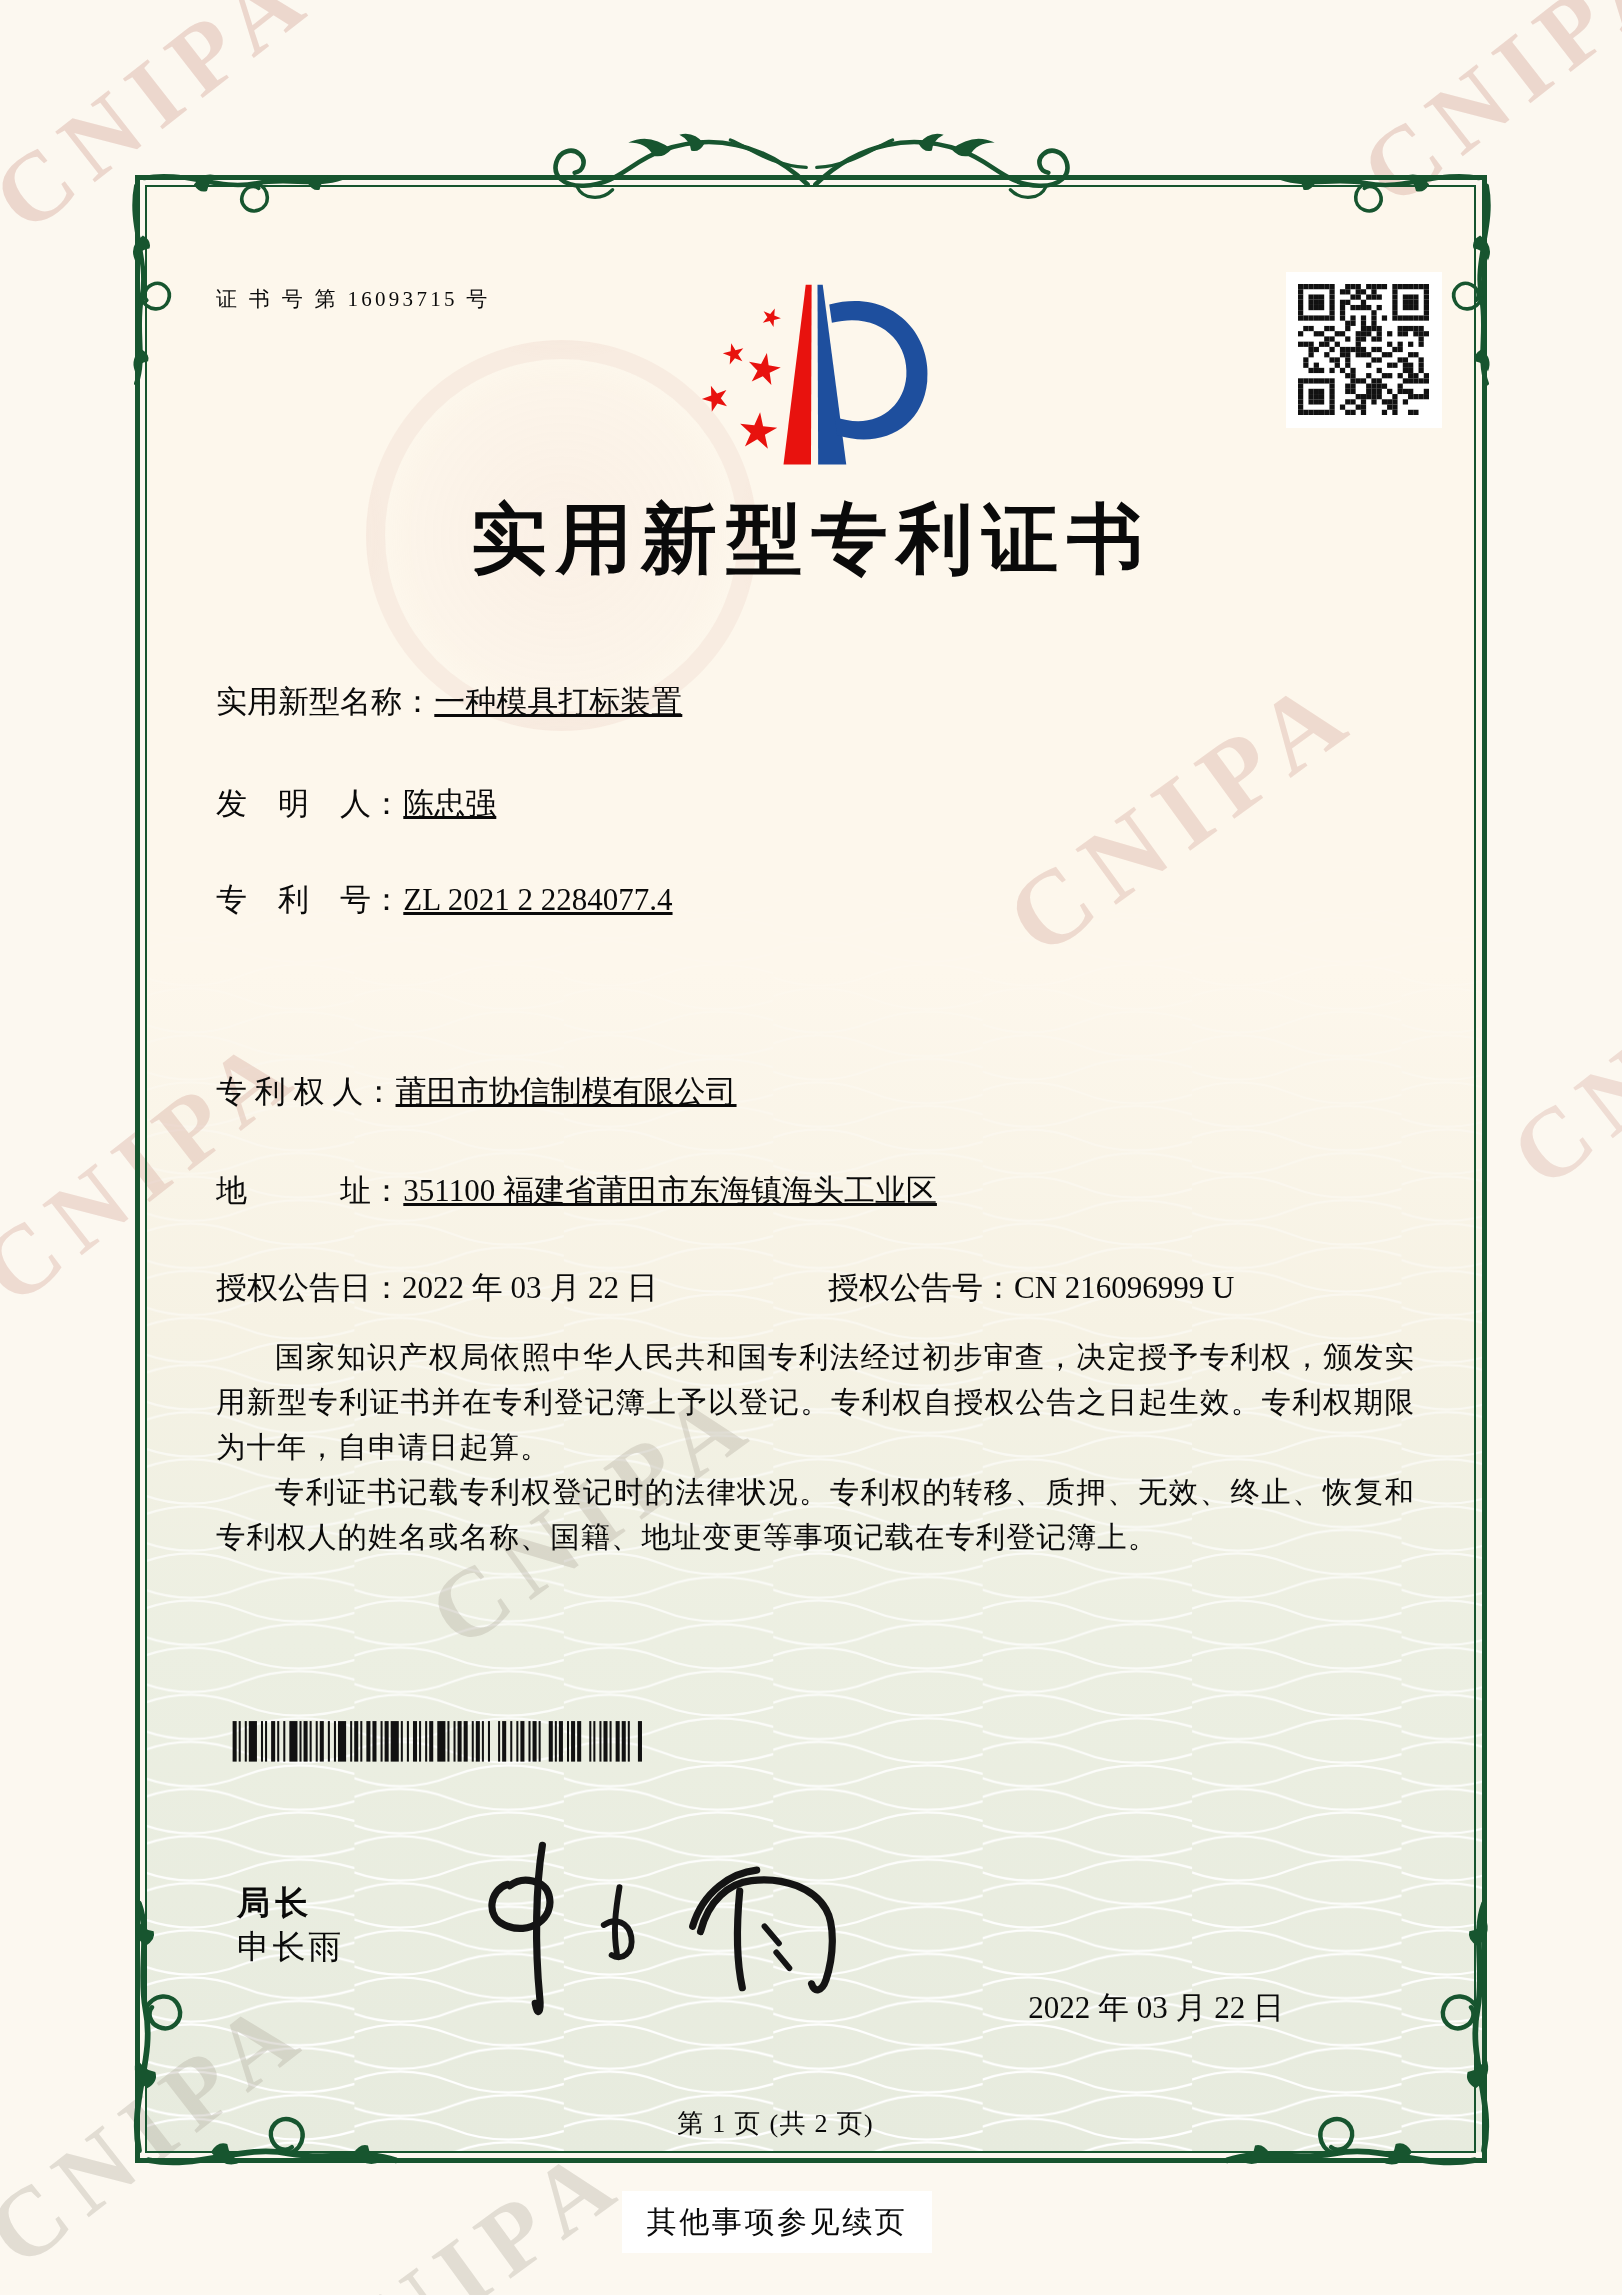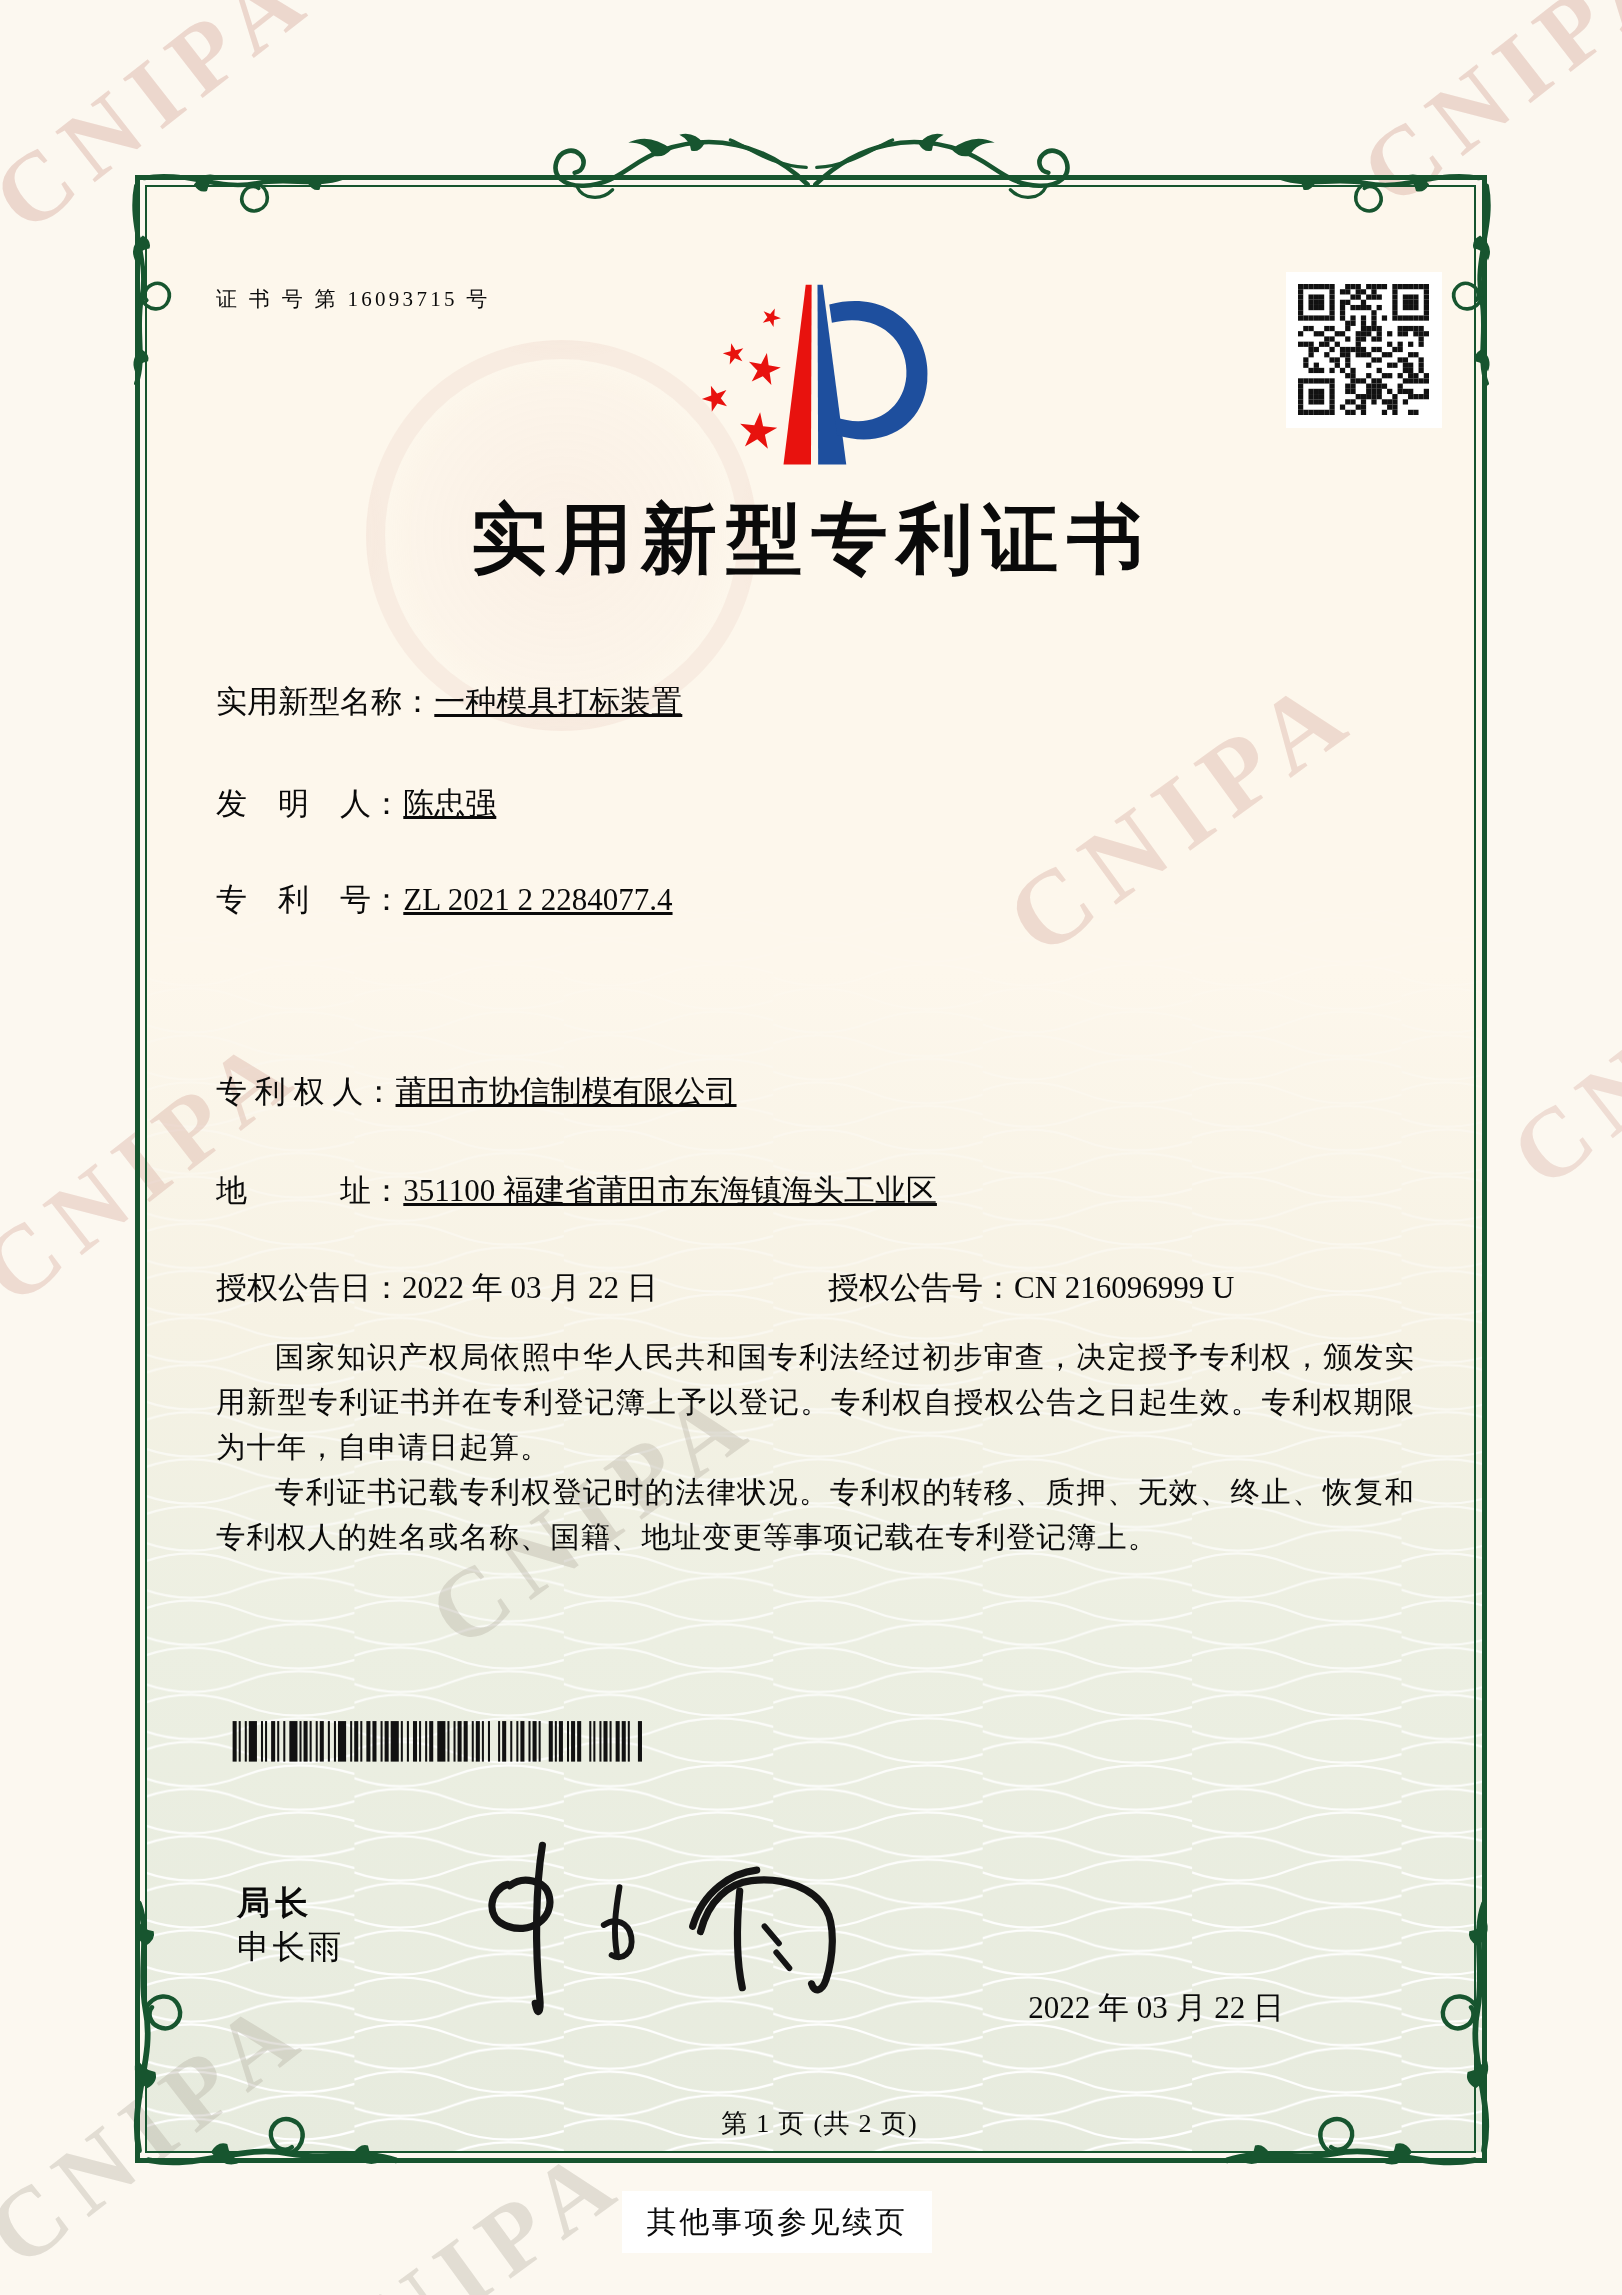--- a/index.html
+++ b/index.html
@@ -40,21 +40,21 @@
   .paras{position:absolute;left:216px;top:1335px;width:1199px;font-size:29.4px;line-height:45px;
     text-align:justify;letter-spacing:1px;}
   .paras p{margin:0;text-indent:2em;}
   .barcode{position:absolute;left:230px;top:1721px;width:421px;height:42px;overflow:hidden;}
   .officer-title{position:absolute;left:237px;top:1860px;font-size:33px;letter-spacing:5.2px;
     font-family:"Liberation Sans","DejaVu Sans",sans-serif;font-weight:600;margin-top:21px;}
   .officer-name{position:absolute;left:237px;top:1925px;font-size:33px;letter-spacing:2.6px;
     font-family:"Liberation Sans","DejaVu Sans",sans-serif;font-weight:400;}
   .signature{position:absolute;left:444px;top:1827px;}
   .issue-date{position:absolute;left:826px;top:1987px;width:458px;text-align:right;font-size:31px;}
-  .page-info{position:absolute;left:0;top:2106px;width:1551px;text-align:center;font-size:26px;letter-spacing:1.3px;margin-left:44px;}
+  .page-info{position:absolute;left:0;top:2106px;width:1551px;text-align:center;font-size:26px;letter-spacing:1.3px;}
   .footer-box{position:absolute;left:622px;top:2179px;width:310px;height:62px;background:#ffffff;
     display:flex;align-items:center;justify-content:center;margin-top:12px;}
   .footer-box span{font-size:30px;letter-spacing:2.6px;}
 </style>
 </head>
 <body>
 
 <div class="page">
 
   <div class="inner-bg"></div>

